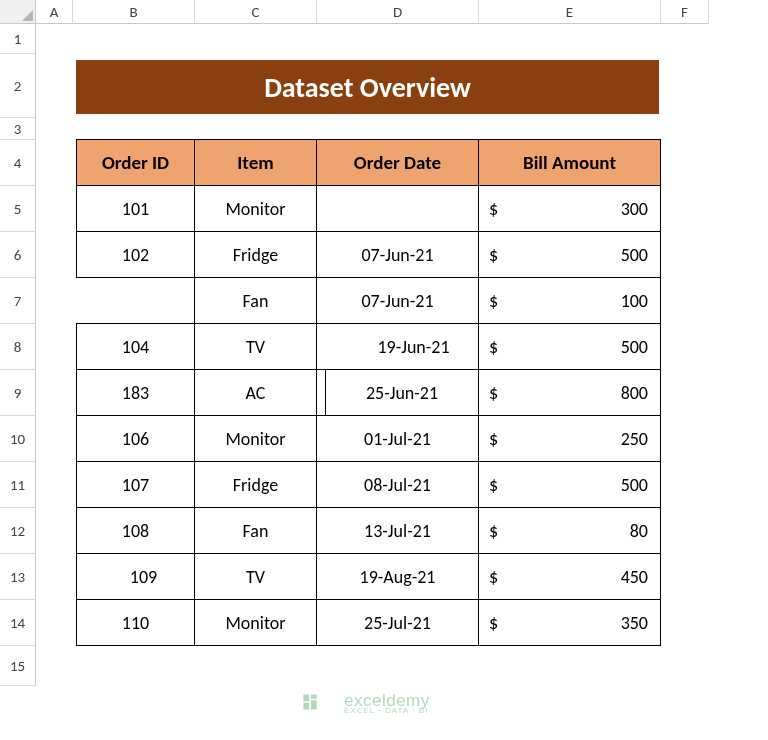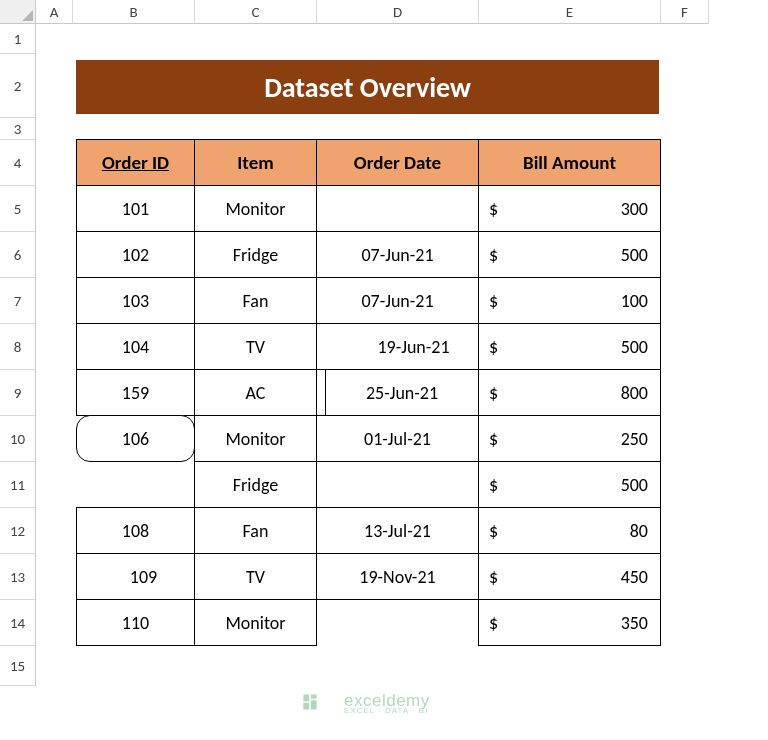--- a/index.html
+++ b/index.html
@@ -61,21 +61,21 @@
     font-size: 19px;
     font-weight: 700;
     color: #000;
     display: flex;
     align-items: center;
     justify-content: center;
     border: 1px solid #000;
     margin-left: -1px;
     margin-top: -1px;
   }
-  .thcell.first { margin-left: 3px; text-decoration: underline; }
+  .thcell.first { margin-left: 3px; }
   .dcell {
     font-size: 18px;
     color: #000;
     display: flex;
     align-items: center;
     justify-content: center;
     border: 1px solid #000;
     margin-left: -1px;
     margin-top: -1px;
     background: #fff;
@@ -156,76 +156,78 @@
     </div>
 
   <div class="dcell first" style="grid-column:3;grid-row:7;">102</div>
   <div class="dcell" style="grid-column:4;grid-row:7;">Fridge</div>
   <div class="dcell" style="grid-column:5;grid-row:7;">07-Jun-21</div>
   <div class="dcell bill" style="grid-column:6;grid-row:7;">
       <span>$</span>
       <span>500</span>
     </div>
 
-  <div class="dcell first" style="grid-column:3;grid-row:8;">103</div>
   <div class="dcell" style="grid-column:4;grid-row:8;">Fan</div>
   <div class="dcell" style="grid-column:5;grid-row:8;">07-Jun-21</div>
   <div class="dcell bill" style="grid-column:6;grid-row:8;">
       <span>$</span>
       <span>100</span>
     </div>
 
   <div class="dcell first" style="grid-column:3;grid-row:9;">104</div>
   <div class="dcell" style="grid-column:4;grid-row:9;">TV</div>
   <div class="dcell" style="grid-column:5;grid-row:9;padding-left:32px;">19-Jun-21</div>
   <div class="dcell bill" style="grid-column:6;grid-row:9;">
       <span>$</span>
       <span>500</span>
     </div>
 
-  <div class="dcell first" style="grid-column:3;grid-row:10;">159</div>
+  <div class="dcell first" style="grid-column:3;grid-row:10;">183</div>
   <div class="dcell" style="grid-column:4;grid-row:10;">AC</div>
   <div class="dcell" style="grid-column:5;grid-row:10;margin-left:8px;">25-Jun-21</div>
   <div class="dcell bill" style="grid-column:6;grid-row:10;">
       <span>$</span>
       <span>800</span>
     </div>
 
-  <div class="dcell first" style="grid-column:3;grid-row:11;border-radius:14px;">106</div>
+  <div class="dcell first" style="grid-column:3;grid-row:11;">106</div>
   <div class="dcell" style="grid-column:4;grid-row:11;">Monitor</div>
   <div class="dcell" style="grid-column:5;grid-row:11;">01-Jul-21</div>
   <div class="dcell bill" style="grid-column:6;grid-row:11;">
       <span>$</span>
       <span>250</span>
     </div>
 
+  <div class="dcell first" style="grid-column:3;grid-row:12;">107</div>
   <div class="dcell" style="grid-column:4;grid-row:12;">Fridge</div>
+  <div class="dcell" style="grid-column:5;grid-row:12;">08-Jul-21</div>
   <div class="dcell bill" style="grid-column:6;grid-row:12;">
       <span>$</span>
       <span>500</span>
     </div>
 
   <div class="dcell first" style="grid-column:3;grid-row:13;">108</div>
   <div class="dcell" style="grid-column:4;grid-row:13;">Fan</div>
   <div class="dcell" style="grid-column:5;grid-row:13;">13-Jul-21</div>
   <div class="dcell bill" style="grid-column:6;grid-row:13;">
       <span>$</span>
       <span>80</span>
     </div>
 
   <div class="dcell first" style="grid-column:3;grid-row:14;padding-left:16px;">109</div>
   <div class="dcell" style="grid-column:4;grid-row:14;">TV</div>
-  <div class="dcell" style="grid-column:5;grid-row:14;">19-Nov-21</div>
+  <div class="dcell" style="grid-column:5;grid-row:14;">19-Aug-21</div>
   <div class="dcell bill" style="grid-column:6;grid-row:14;">
       <span>$</span>
       <span>450</span>
     </div>
 
   <div class="dcell first" style="grid-column:3;grid-row:15;">110</div>
   <div class="dcell" style="grid-column:4;grid-row:15;">Monitor</div>
+  <div class="dcell" style="grid-column:5;grid-row:15;">25-Jul-21</div>
   <div class="dcell bill" style="grid-column:6;grid-row:15;">
       <span>$</span>
       <span>350</span>
     </div>
 </div>
 
 <div class="watermark">
   <span class="wm-icon">
     <svg viewBox="0 0 24 24" width="20" height="20">
         <path fill="#5aa86b" d="M4 3h7v8H4zM13 3h7v5h-7zM13 10h7v11h-7zM4 13h7v8H4z"></path>

